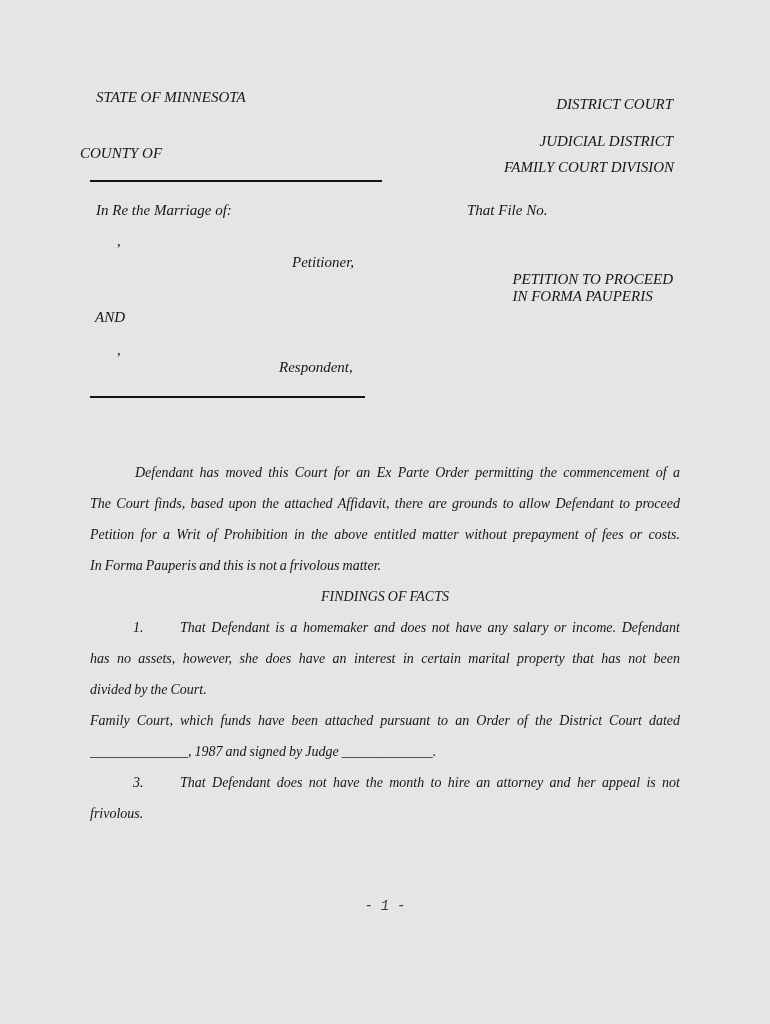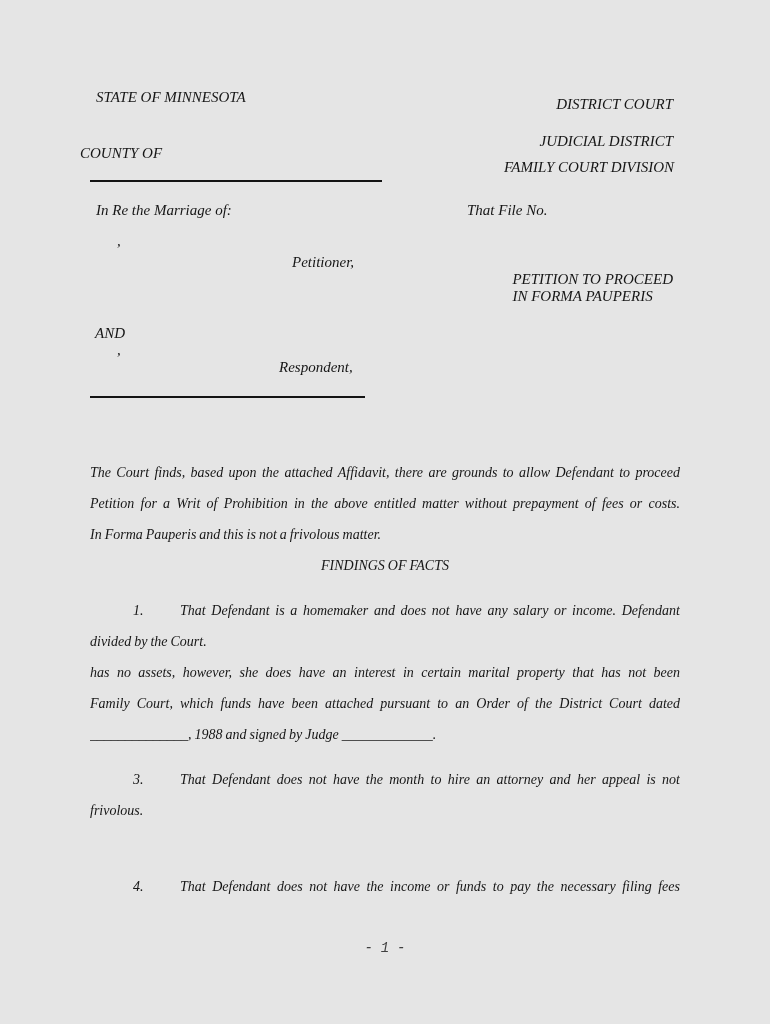--- a/index.html
+++ b/index.html
@@ -16,35 +16,35 @@
   .pos-state      { left:96px;  top:89px; }
   .pos-district   { right:97px; top:96px; }
   .pos-county     { left:80px;  top:123px;margin-top:22px; }
   .pos-judicial   { right:97px; top:133px; }
   .pos-family     { right:96px; top:159px; }
   .pos-inre       { left:96px;  top:202px; }
   .pos-courtfile  { left:467px; top:202px; }
   .pos-comma1     { left:117px; top:233px; }
   .pos-petitioner { left:292px; top:254px; }
   .pos-title      { right:97px; top:271px; text-align:left; line-height:17px; white-space:nowrap; }
-  .pos-and        { left:95px;  top:325px; }
+  .pos-and        { left:95px;  top:309px; }
   .pos-comma2     { left:117px; top:342px; }
   .pos-respondent { left:279px; top:359px; }
   .rule { position:absolute; height:2px; background:#141414; }
   .rule1 { left:90px; top:180px; width:292px; }
   .rule2 { left:90px; top:396px; width:275px; }
 
   .body-flow {
     position:absolute; left:90px; top:457px; width:590px;
     font-size:14px; word-spacing:-0.5px;
   }
   .ln { height:31px; line-height:31px; overflow:hidden; hyphens:none; }
   .j { text-align:justify; text-align-last:justify; }
   .indent { padding-left:45px; }
-  .withnum { padding-left:43px;margin-top:14px; }
+  .withnum { padding-left:43px; }
   .num { display:inline-block; width:47px; }
   .center { text-align:left; text-align-last:center; }
   .blank { height:31px; }
   .footer {
     font-family:"Liberation Mono","DejaVu Sans Mono",monospace;
     font-size:14px; color:#3f3f3f;
   }
 </style>
 </head>
 <body>
@@ -65,38 +65,38 @@
   <div class="abs pos-title">
     <div>PETITION TO PROCEED</div>
     <div>IN FORMA PAUPERIS</div>
   </div>
   <div class="abs pos-and">AND</div>
   <div class="abs pos-comma2">,</div>
   <div class="abs pos-respondent">Respondent,</div>
   <div class="rule rule2"></div>
 
   <div class="body-flow">
+    <div class="ln j indent">Defendant has moved this Court for an Ex Parte Order permitting the commencement of a</div>
     <div class="ln j">The Court finds, based upon the attached Affidavit, there are grounds to allow Defendant to proceed</div>
     <div class="ln j">Petition for a Writ of Prohibition in the above entitled matter without prepayment of fees or costs.</div>
     <div class="ln">In Forma Pauperis and this is not a frivolous matter.</div>
 
     <div class="ln center">FINDINGS OF FACTS</div>
 
     <div class="ln j withnum"><span class="num">1.</span><span>That Defendant is a homemaker and does not have any salary or income.  Defendant</span></div>
+    <div class="ln j">has no assets, however, she does have an interest in certain marital property that has not been</div>
     <div class="ln">divided by the Court.</div>
-    <div class="ln j">has no assets, however, she does have an interest in certain marital property that has not been</div>
 
     <div class="ln j">Family Court, which funds have been attached pursuant to an Order of the District Court dated</div>
-    <div class="ln">______________, 1988 and signed by Judge _____________.</div>
+    <div class="ln">______________, 1987 and signed by Judge _____________.</div>
 
     <div class="ln j withnum"><span class="num">3.</span><span>That Defendant does not have the month to hire an attorney and her appeal is not</span></div>
     <div class="ln">frivolous.</div>
 
     <div class="ln blank"></div>
 
-    <div class="ln j withnum"><span class="num">4.</span><span>That Defendant does not have the income or funds to pay the necessary filing fees</span></div>
 
     <div class="ln blank"></div>
 
     <div class="ln center footer">- 1 -</div>
   </div>
 
 </div>
 
 </body></html>

